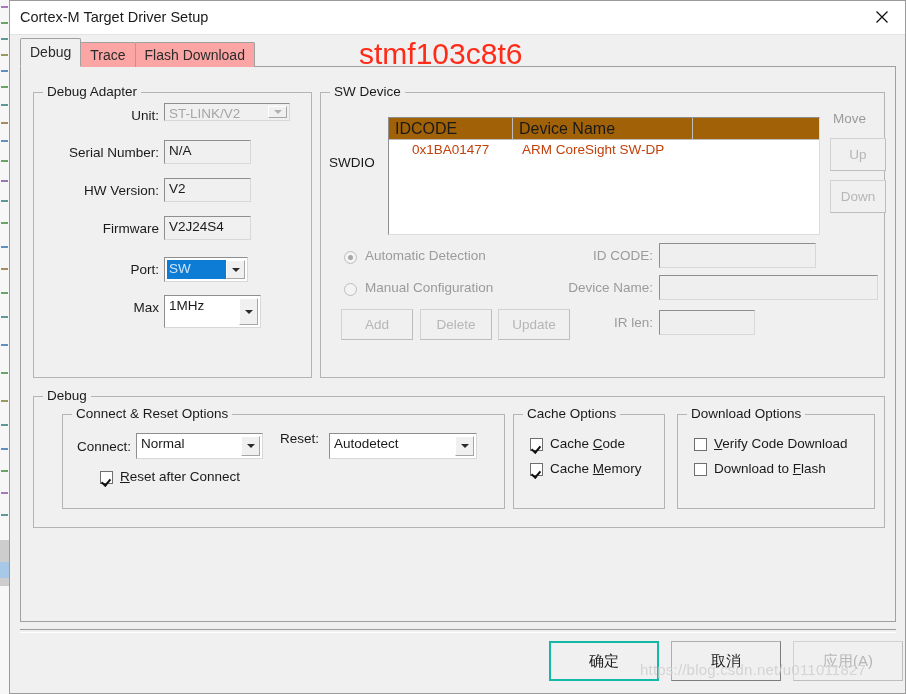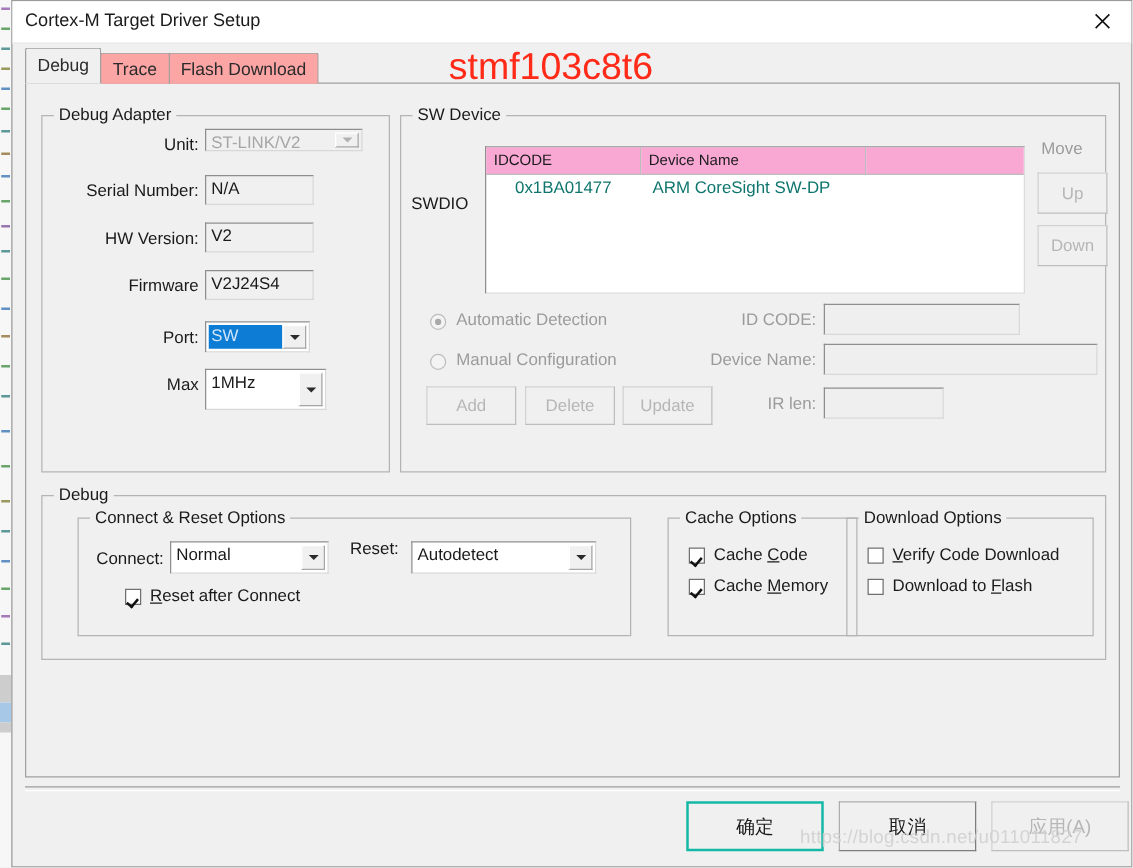--- a/index.html
+++ b/index.html
@@ -77,24 +77,24 @@
     display:flex;align-items:center;justify-content:center;
     font-size:13.5px;color:#1a1a1a;}
   .btn.disabled{color:#b6b6b6;border-color:#d2d2d2;border-right-color:#bdbdbd;border-bottom-color:#bdbdbd;}
   .btn.default{border:2px solid #14b8a6;}
 
   
   .tbl{position:absolute;box-sizing:border-box;background:#ffffff;
     border:1px solid #8e8e8e;border-right-color:#dcdcdc;border-bottom-color:#dcdcdc;}
   .tbl .hdr{position:absolute;left:0;right:0;top:0;height:22px;display:flex;}
   .tbl .hdr .th{height:22px;line-height:21px;box-sizing:border-box;
-    background:#f9a8d4;border-right:1px solid #bdbdbd;border-bottom:1px solid #bdbdbd;
-    padding-left:6px;font-size:12px;color:#1a1a1a;}
+    background:#a16207;border-right:1px solid #bdbdbd;border-bottom:1px solid #bdbdbd;
+    padding-left:6px;font-size:16px;color:#1a1a1a;}
   .tbl .row{position:absolute;left:0;right:0;top:22px;height:22px;}
-  .tbl .row .td{position:absolute;top:2px;font-size:13.5px;color:#0f766e;white-space:nowrap;}
+  .tbl .row .td{position:absolute;top:2px;font-size:13.5px;color:#c2410c;white-space:nowrap;}
 
   
   .radio{position:absolute;width:13px;height:13px;border-radius:50%;
     box-sizing:border-box;background:#f3f3f3;border:1px solid #bdbdbd;}
   .radio.on::after{content:"";position:absolute;left:3px;top:3px;width:5px;height:5px;
     border-radius:50%;background:#a8a8a8;}
 
   
   .cbx{position:absolute;width:13px;height:13px;box-sizing:border-box;
     background:#ffffff;border:1px solid #6f6f6f;}
@@ -269,21 +269,21 @@
                 <i></i>
               </div>
           </div>
 
           <div class="cbx on" style="left:37px;top:56px;"></div>
           <div class="lbl" style="left:57px;top:54px;">
             <span class="u">R</span><span id="rac-rest">eset after Connect</span>
           </div>
         </div>
 
-        <div class="group" style="left:479px;top:17px;width:152px;height:95px;margin-left:21px;">
+        <div class="group" style="left:479px;top:17px;width:152px;height:95px;">
           <div class="legend">Cache Options</div>
           <div class="cbx on" style="left:16px;top:23px;"></div>
           <div class="lbl" style="left:36px;top:21px;">Cache <span class="u">C</span>ode</div>
           <div class="cbx on" style="left:16px;top:48px;"></div>
           <div class="lbl" style="left:36px;top:46px;">Cache <span class="u">M</span>emory</div>
         </div>
 
         <div class="group" style="left:643px;top:17px;width:198px;height:95px;">
           <div class="legend">Download Options</div>
           <div class="cbx" style="left:16px;top:23px;"></div>

